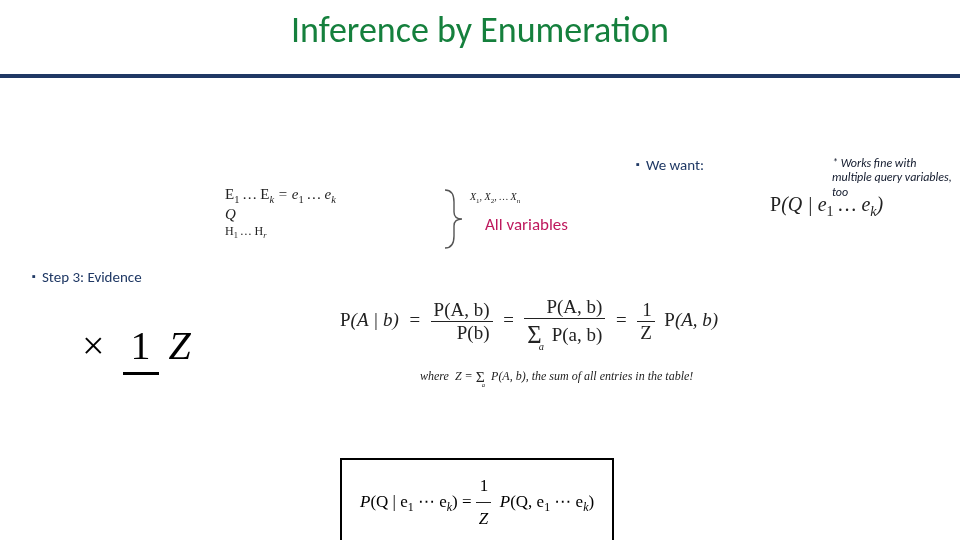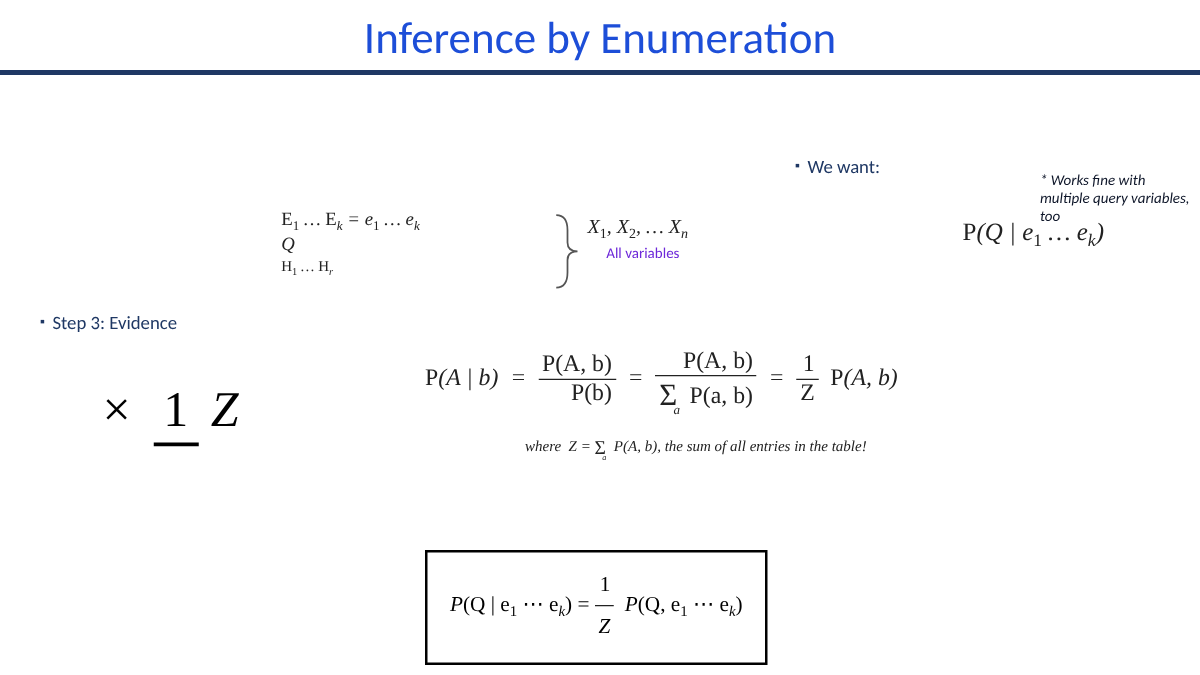--- a/index.html
+++ b/index.html
@@ -8,23 +8,23 @@
     height: 540px;
     background: #ffffff;
     font-family: "Calibri", "Segoe UI", sans-serif;
     position: relative;
     overflow: hidden;
   }
   .title {
     text-align: center;
     font-size: 36px;
     font-weight: 400;
-    color: #1d4ed8;
+    color: #15803d;
     padding-top: 8px;
-    padding-bottom: 4px;
+    padding-bottom: 22px;
   }
   .title-underline {
     height: 4px;
     background: #1f3864;
     width: 100%;
   }
   .content {
     position: relative;
     width: 100%;
     height: calc(100% - 60px);
@@ -57,34 +57,34 @@
     font-style: italic;
     color: #222;
   }
   .math-up { font-style: normal; }
   .sub { font-size: 0.7em; vertical-align: sub; font-style: normal;}
   .sub-i { font-size: 0.7em; vertical-align: sub; font-style: italic;}
   .all-vars-label {
     position: absolute;
     top: 136px;
     left: 485px;
-    font-size: 12px;
-    color: #6d28d9;
+    font-size: 17px;
+    color: #be185d;
   }
   .brace {
     position: absolute;
     top: 110px;
     left: 440px;
     width: 30px;
     height: 62px;
   }
   .evidence-math { position:absolute; top:108px; left:225px; font-size:15px;}
   .query-math { position:absolute; top:128px; left:225px; font-size:15px;}
   .hidden-math { position:absolute; top:146px; left:225px; font-size:12px;}
-  .allvars-math { position:absolute; top:113px; left:470px; font-size:16px;}
+  .allvars-math { position:absolute; top:113px; left:470px; font-size:10px;}
   .wewant-math { position:absolute; top:115px; left:770px; font-size:20px;}
 
   .eq-main { position:absolute; top:218px; left:340px; font-size:19px; }
   .eq-where { position:absolute; top:288px; left:420px; font-size:12px; font-style:italic;}
 
   .big-frac {
     position: absolute;
     top: 240px;
     left: 82px;
     font-family: "Times New Roman", serif;
@@ -129,21 +129,21 @@
   </div>
 
   <svg class="brace" viewBox="0 0 30 62">
     <path d="M5 2 Q14 2 14 14 L14 24 Q14 31 22 31 Q14 31 14 38 L14 48 Q14 60 5 60" fill="none" stroke="#555" stroke-width="1.4"></path>
   </svg>
   <div class="math allvars-math">
     X<span class="sub">1</span>, X<span class="sub">2</span>, … X<span class="sub-i">n</span>
   </div>
   <div class="all-vars-label">All variables</div>
 
-  <div class="bullet-main" style="top:65px; left:636px;">
+  <div class="bullet-main" style="top:78px; left:636px;">
     <span class="sq">▪</span><span>We want:</span>
   </div>
   <div class="math wewant-math">
     <span class="math-up">P</span>(Q | e<span class="sub">1</span> … e<span class="sub-i">k</span>)
   </div>
 
   <div class="footnote">* Works fine with multiple query variables, too</div>
 
   <div class="bullet-main" style="top:190px; left:32px;">
     <span class="sq">▪</span><span>Step 3: Evidence</span>

